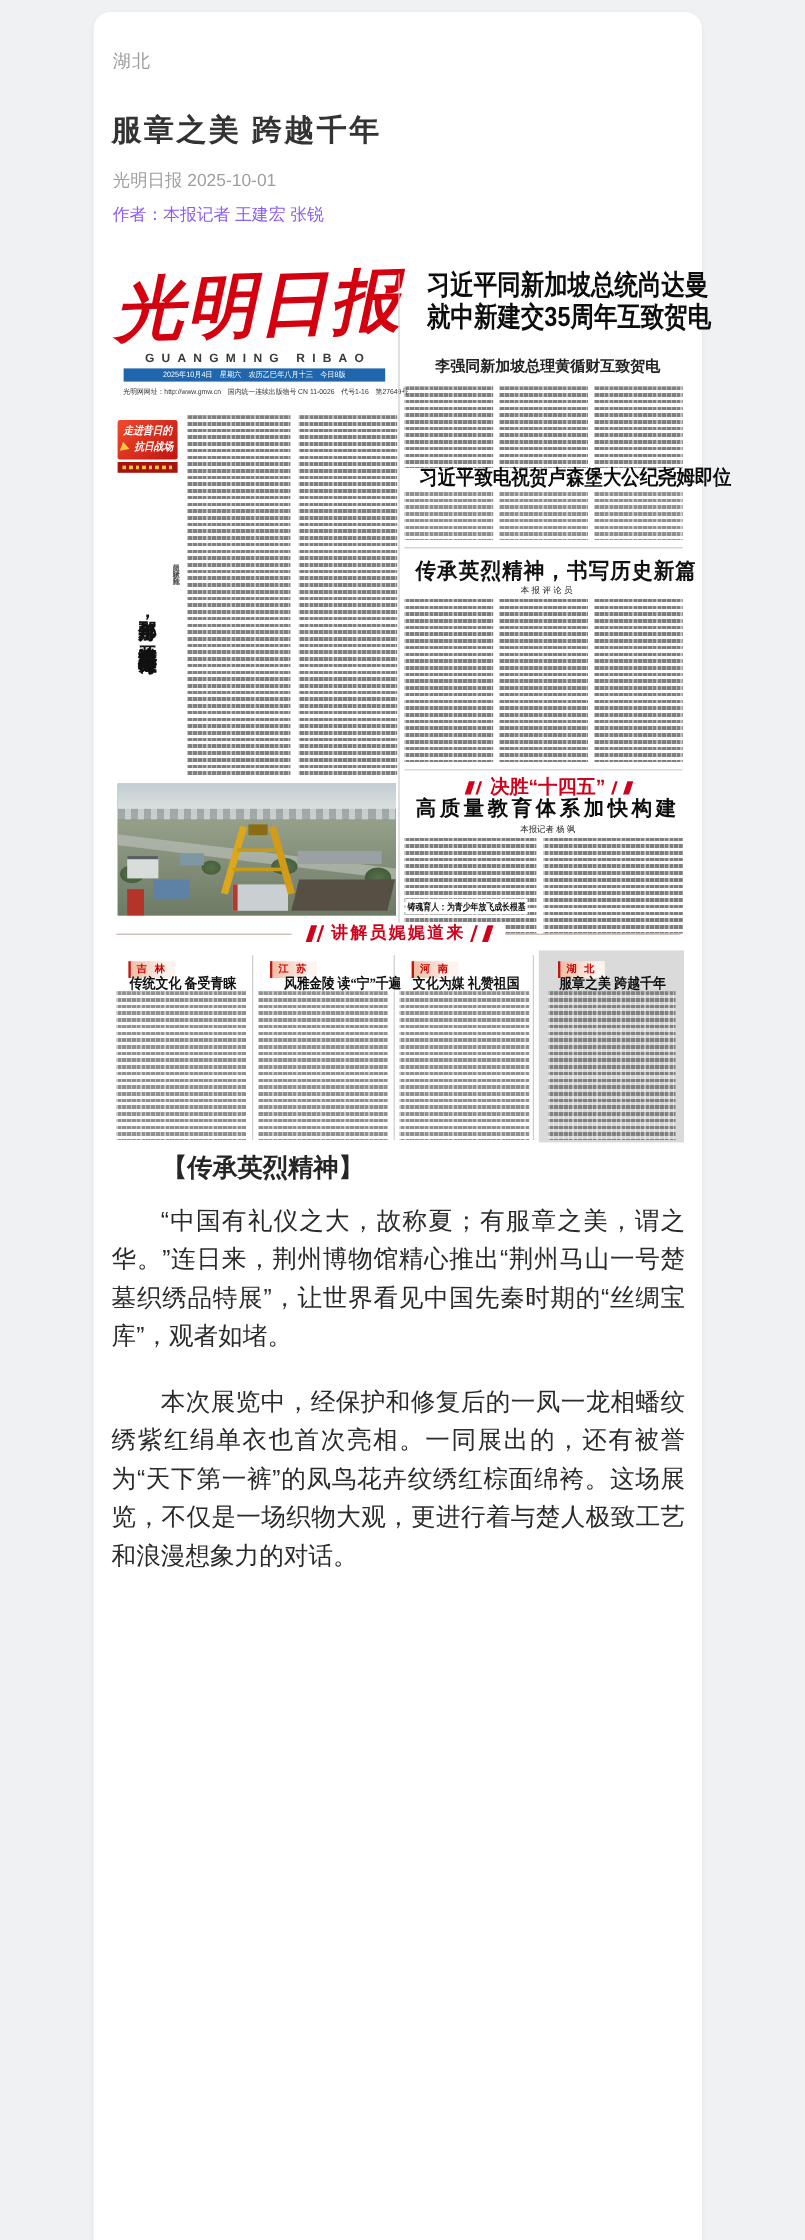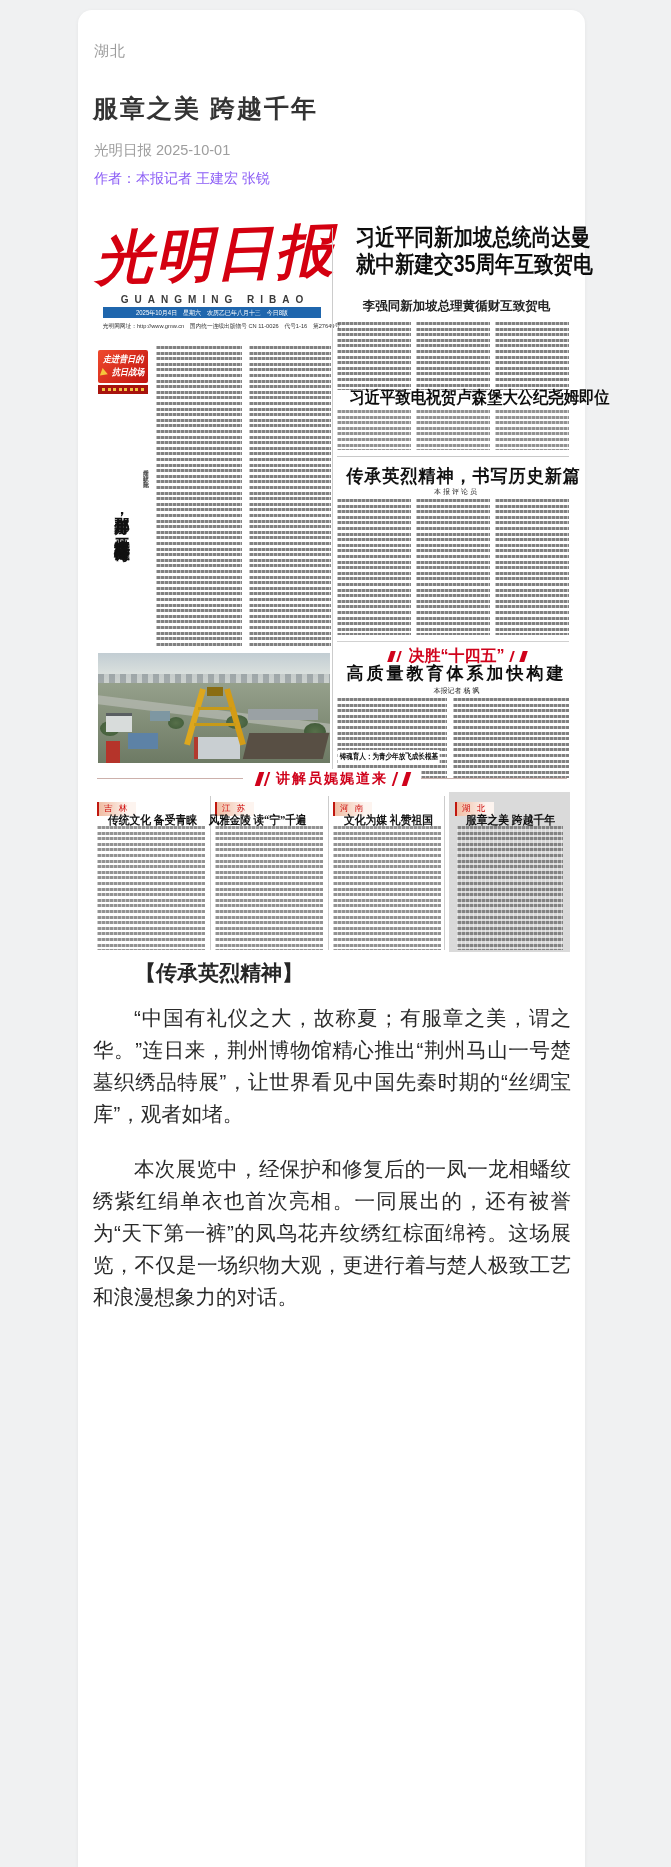--- a/index.html
+++ b/index.html
@@ -14,22 +14,22 @@
   .ft{background-image:
       repeating-linear-gradient(to right, rgba(255,255,255,.5) 0 1px, rgba(255,255,255,0) 1px 4px),
       repeating-linear-gradient(to bottom, rgba(52,52,52,.62) 0 3px, rgba(0,0,0,0) 3px 5.6px);}
   .ft.light{opacity:.85;}
   .vr{width:1px;background:#ccc;}
   .hrline{height:1px;background:#9a9a9a;}
   .rbar{display:inline-block;background:#d0021b;transform:skewX(-18deg);vertical-align:middle;}
   .rbar.b{width:5px;height:13px;margin:0 2px 0 4px;}
   .rbar.s{width:2px;height:13px;margin:0 4px 0 2px;}
   .sx{display:inline-block;transform-origin:center;}
-  .regiontag{display:inline-block;padding:1px 7px 1px 5px;font-size:8.5px;font-weight:400;color:#c00;
-     background:linear-gradient(90deg,#f0bda4,#fdf4ef 80%);border-left:2px solid #c0170f;letter-spacing:2px;}
+  .regiontag{display:inline-block;padding:1px 7px 1px 5px;font-size:8.5px;font-weight:700;color:#c00;
+     background:linear-gradient(90deg,#f0bda4,#fdf4ef 80%);border-left:2px solid #c0170f;letter-spacing:2px;margin-left:10px;}
   p.body{margin:0 0 23px 0;font-size:20.5px;line-height:32px;color:#2a2a2a;text-align:justify;text-indent:2em;}
   p.body b{font-weight:700;}
 </style>
 </head>
 <body>
 
 <div class="canvas">
   <div class="abs card"></div>
 
   <div class="abs cjk" style="left:94px;top:42px;font-size:15px;letter-spacing:1px;color:#9b9b9b;">湖北</div>
@@ -151,21 +151,21 @@
     <div class="abs" style="left:363px;top:594px;width:121px;height:160px;background:#dadada;"></div>
     <div class="abs vr" style="left:124px;top:598px;height:154px;"></div>
     <div class="abs vr" style="left:242px;top:598px;height:154px;"></div>
     <div class="abs vr" style="left:358px;top:598px;height:154px;"></div>
 
     <div class="abs" style="left:11px;top:599px;"><span class="regiontag">吉 林</span></div>
     <div class="abs c" style="left:11px;top:612px;width:110px;"><span class="sx serif nw" style="font-size:12px;font-weight:700;color:#111;transform:scaleX(.9);">传统文化 备受青睐</span></div>
     <div class="abs ft light" style="left:11px;top:628px;width:108px;height:124px;"></div>
 
     <div class="abs" style="left:129px;top:599px;"><span class="regiontag">江 苏</span></div>
-    <div class="abs c" style="left:116px;top:612px;width:110px;text-decoration:underline;"><span class="sx serif nw" style="font-size:12px;font-weight:700;color:#111;transform:scaleX(.88);">风雅金陵 读“宁”千遍</span></div>
+    <div class="abs c" style="left:144px;top:612px;width:110px;text-decoration:underline;"><span class="sx serif nw" style="font-size:12px;font-weight:700;color:#111;transform:scaleX(.88);">风雅金陵 读“宁”千遍</span></div>
     <div class="abs ft light" style="left:129px;top:628px;width:108px;height:124px;"></div>
 
     <div class="abs" style="left:247px;top:599px;"><span class="regiontag">河 南</span></div>
     <div class="abs c" style="left:247px;top:612px;width:110px;"><span class="sx serif nw" style="font-size:12px;font-weight:700;color:#111;transform:scaleX(.9);">文化为媒 礼赞祖国</span></div>
     <div class="abs ft light" style="left:247px;top:628px;width:108px;height:124px;"></div>
 
     <div class="abs" style="left:369px;top:599px;"><span class="regiontag">湖 北</span></div>
     <div class="abs c" style="left:367px;top:612px;width:114px;"><span class="sx serif nw" style="font-size:12px;font-weight:700;color:#111;transform:scaleX(.9);">服章之美 跨越千年</span></div>
     <div class="abs ft light" style="left:371px;top:628px;width:106px;height:124px;"></div>
   </div>

